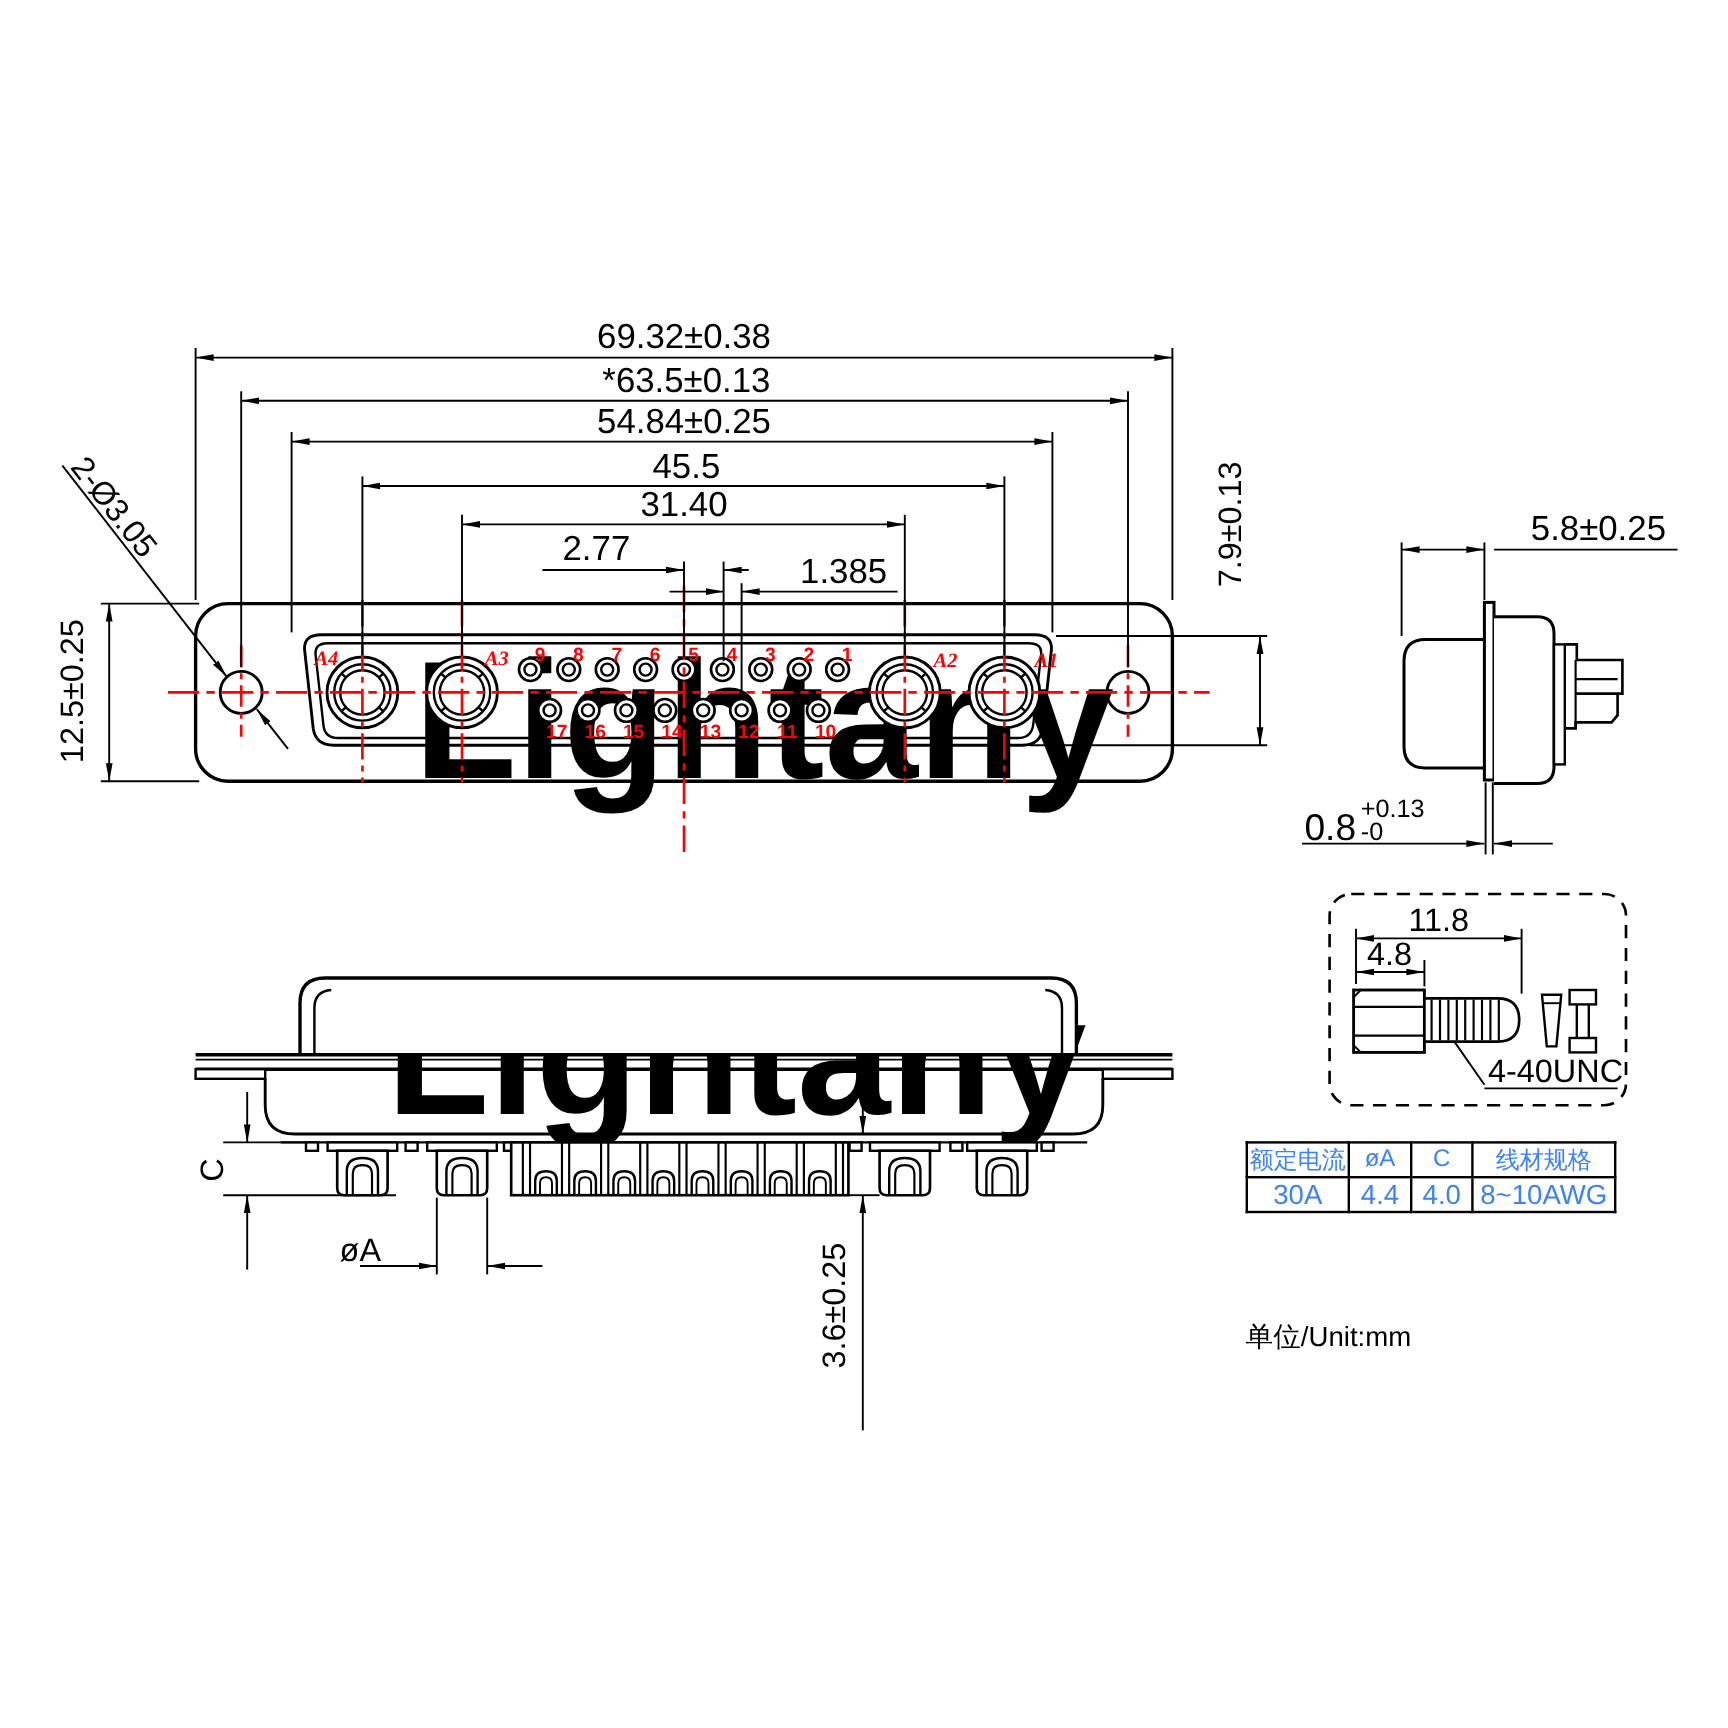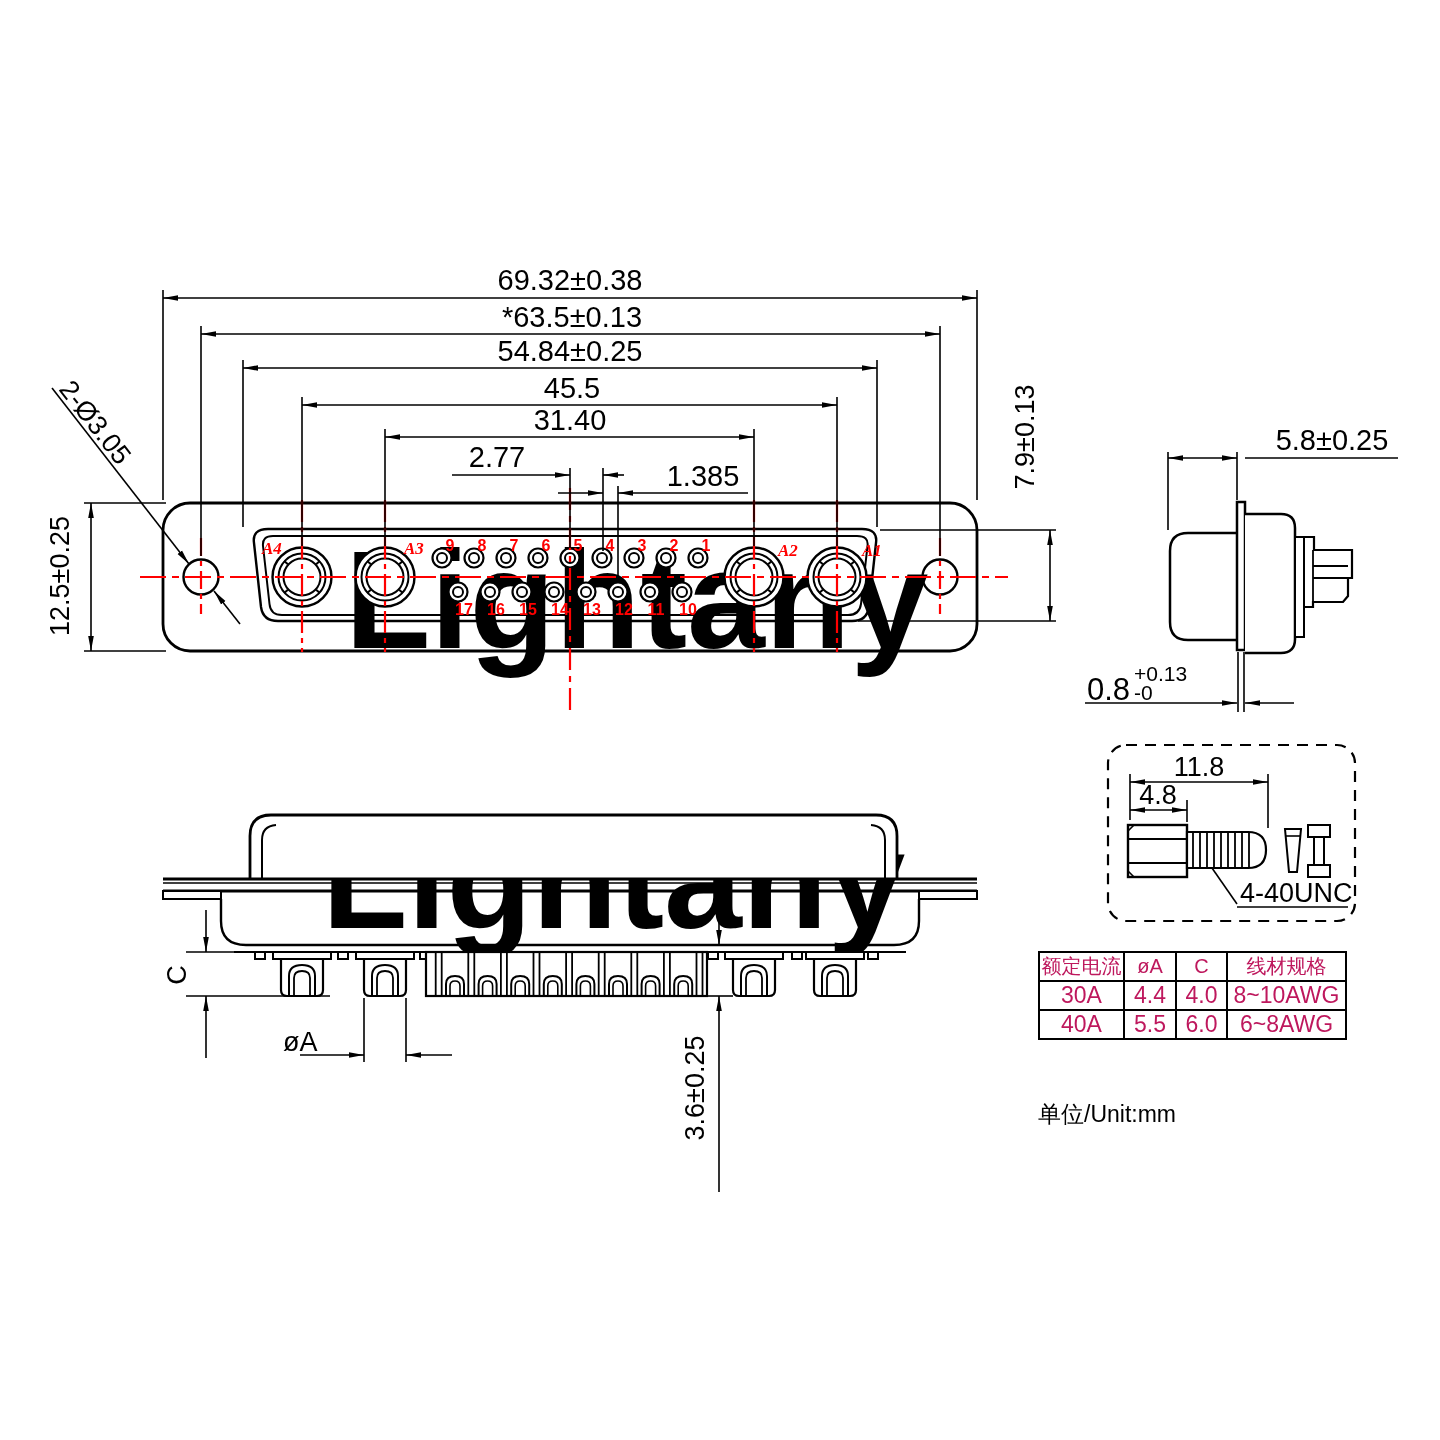--- a/index.html
+++ b/index.html
@@ -8,21 +8,21 @@
   svg{position:absolute;left:0;top:0;}
   svg text{font-family:"Liberation Sans", sans-serif;fill:#000;}
   .wm{font-weight:bold;}
   .dim{font-size:29px;}
   .dim27{font-size:27px;}
   .pinnum{font-size:16px;font-weight:bold;fill:#ff0000;}
   .ctlabel{font-size:17px;font-style:italic;font-weight:bold;fill:#ff0000;font-family:"Liberation Serif",serif;}
   
   #spec-table{position:absolute;left:1038px;top:951px;border-collapse:collapse;table-layout:fixed;}
   #spec-table td,#spec-table th{border:2px solid #000;text-align:center;vertical-align:middle;
-      padding:0;font-weight:normal;color:#be185d;overflow:hidden;white-space:nowrap;}
+      padding:0;font-weight:normal;color:#3b82f6;overflow:hidden;white-space:nowrap;}
   #spec-table th{font-size:20px;height:27px;}
   #spec-table td{font-size:23px;height:26px;}
   #unit-note{position:absolute;left:1038px;top:1099px;width:312px;
       font-size:23px;color:#000;}
 </style>
 </head>
 <body>
 
 <div id="stage">
 <svg width="1440" height="1440" viewBox="0 0 1440 1440">
@@ -342,22 +342,16 @@
     <th>øA</th>
     <th>C</th>
     <th>线材规格</th>
   </tr>
   <tr>
     <td>30A</td>
     <td>4.4</td>
     <td>4.0</td>
     <td>8~10AWG</td>
   </tr>
-  <tr>
-    <td>40A</td>
-    <td>5.5</td>
-    <td>6.0</td>
-    <td>6~8AWG</td>
-  </tr>
 </tbody>
     </table>
 <div id="unit-note">单位/Unit:mm</div>
 </div>
 
 </body></html>

